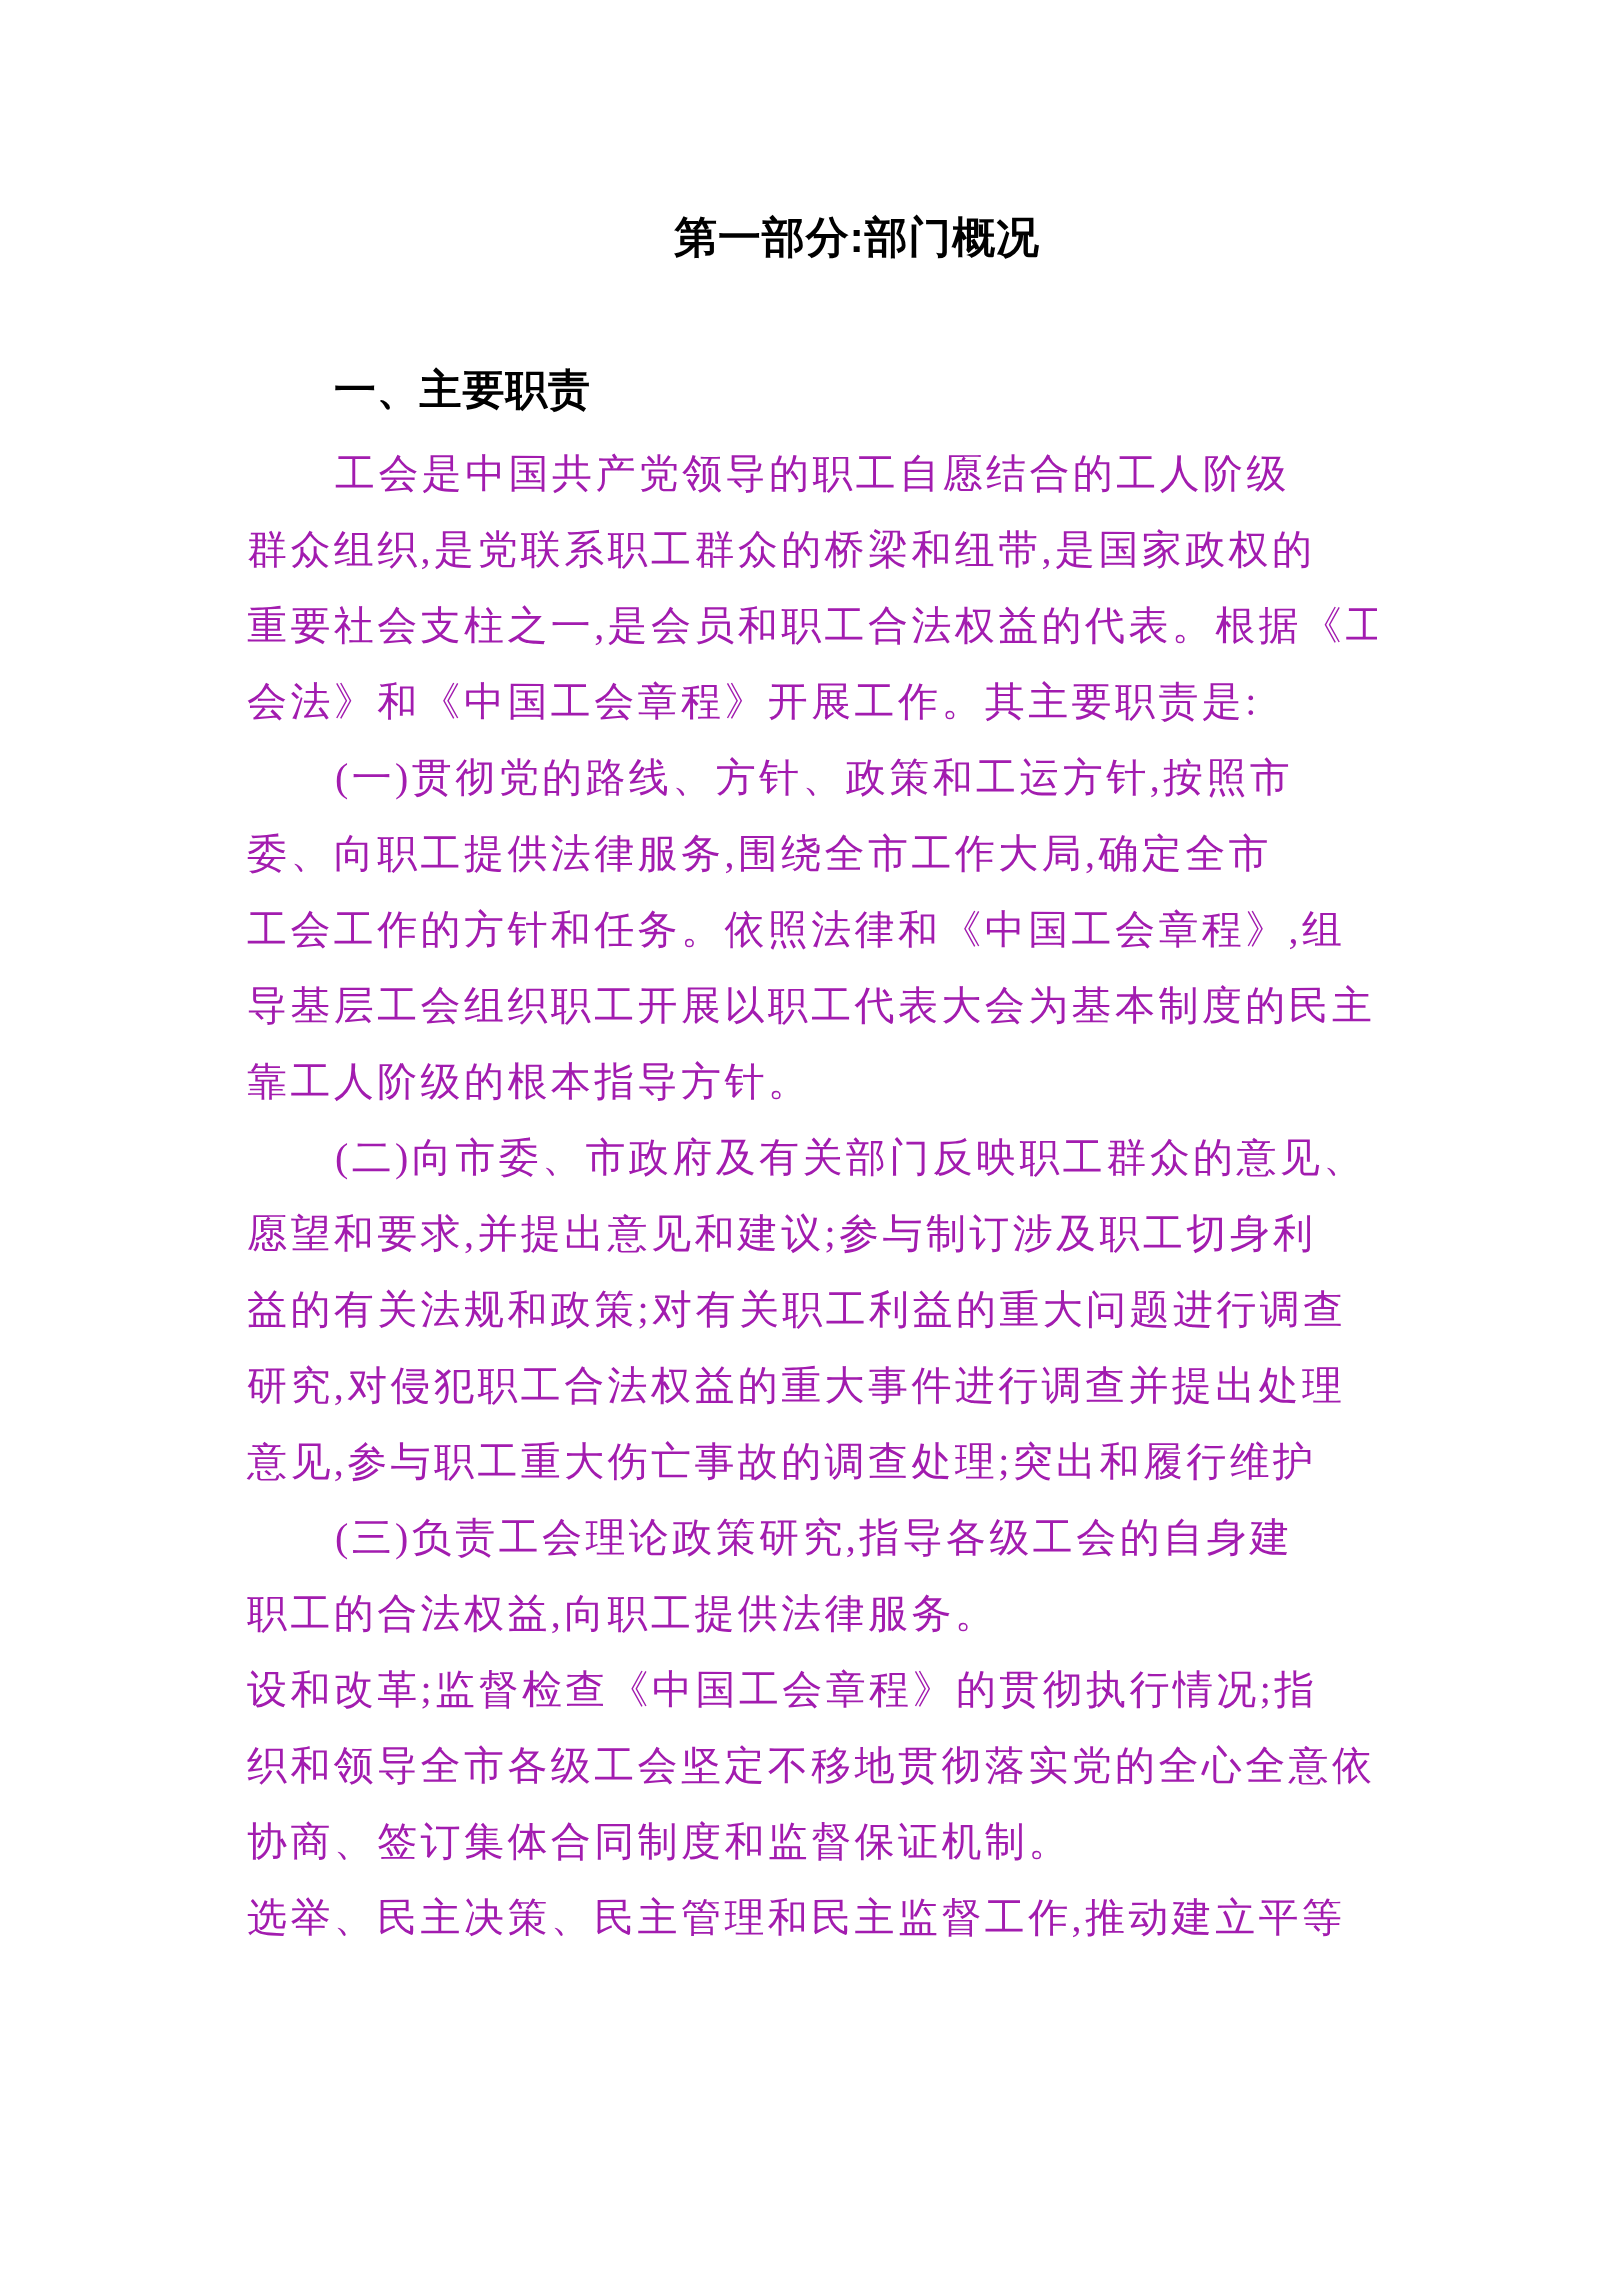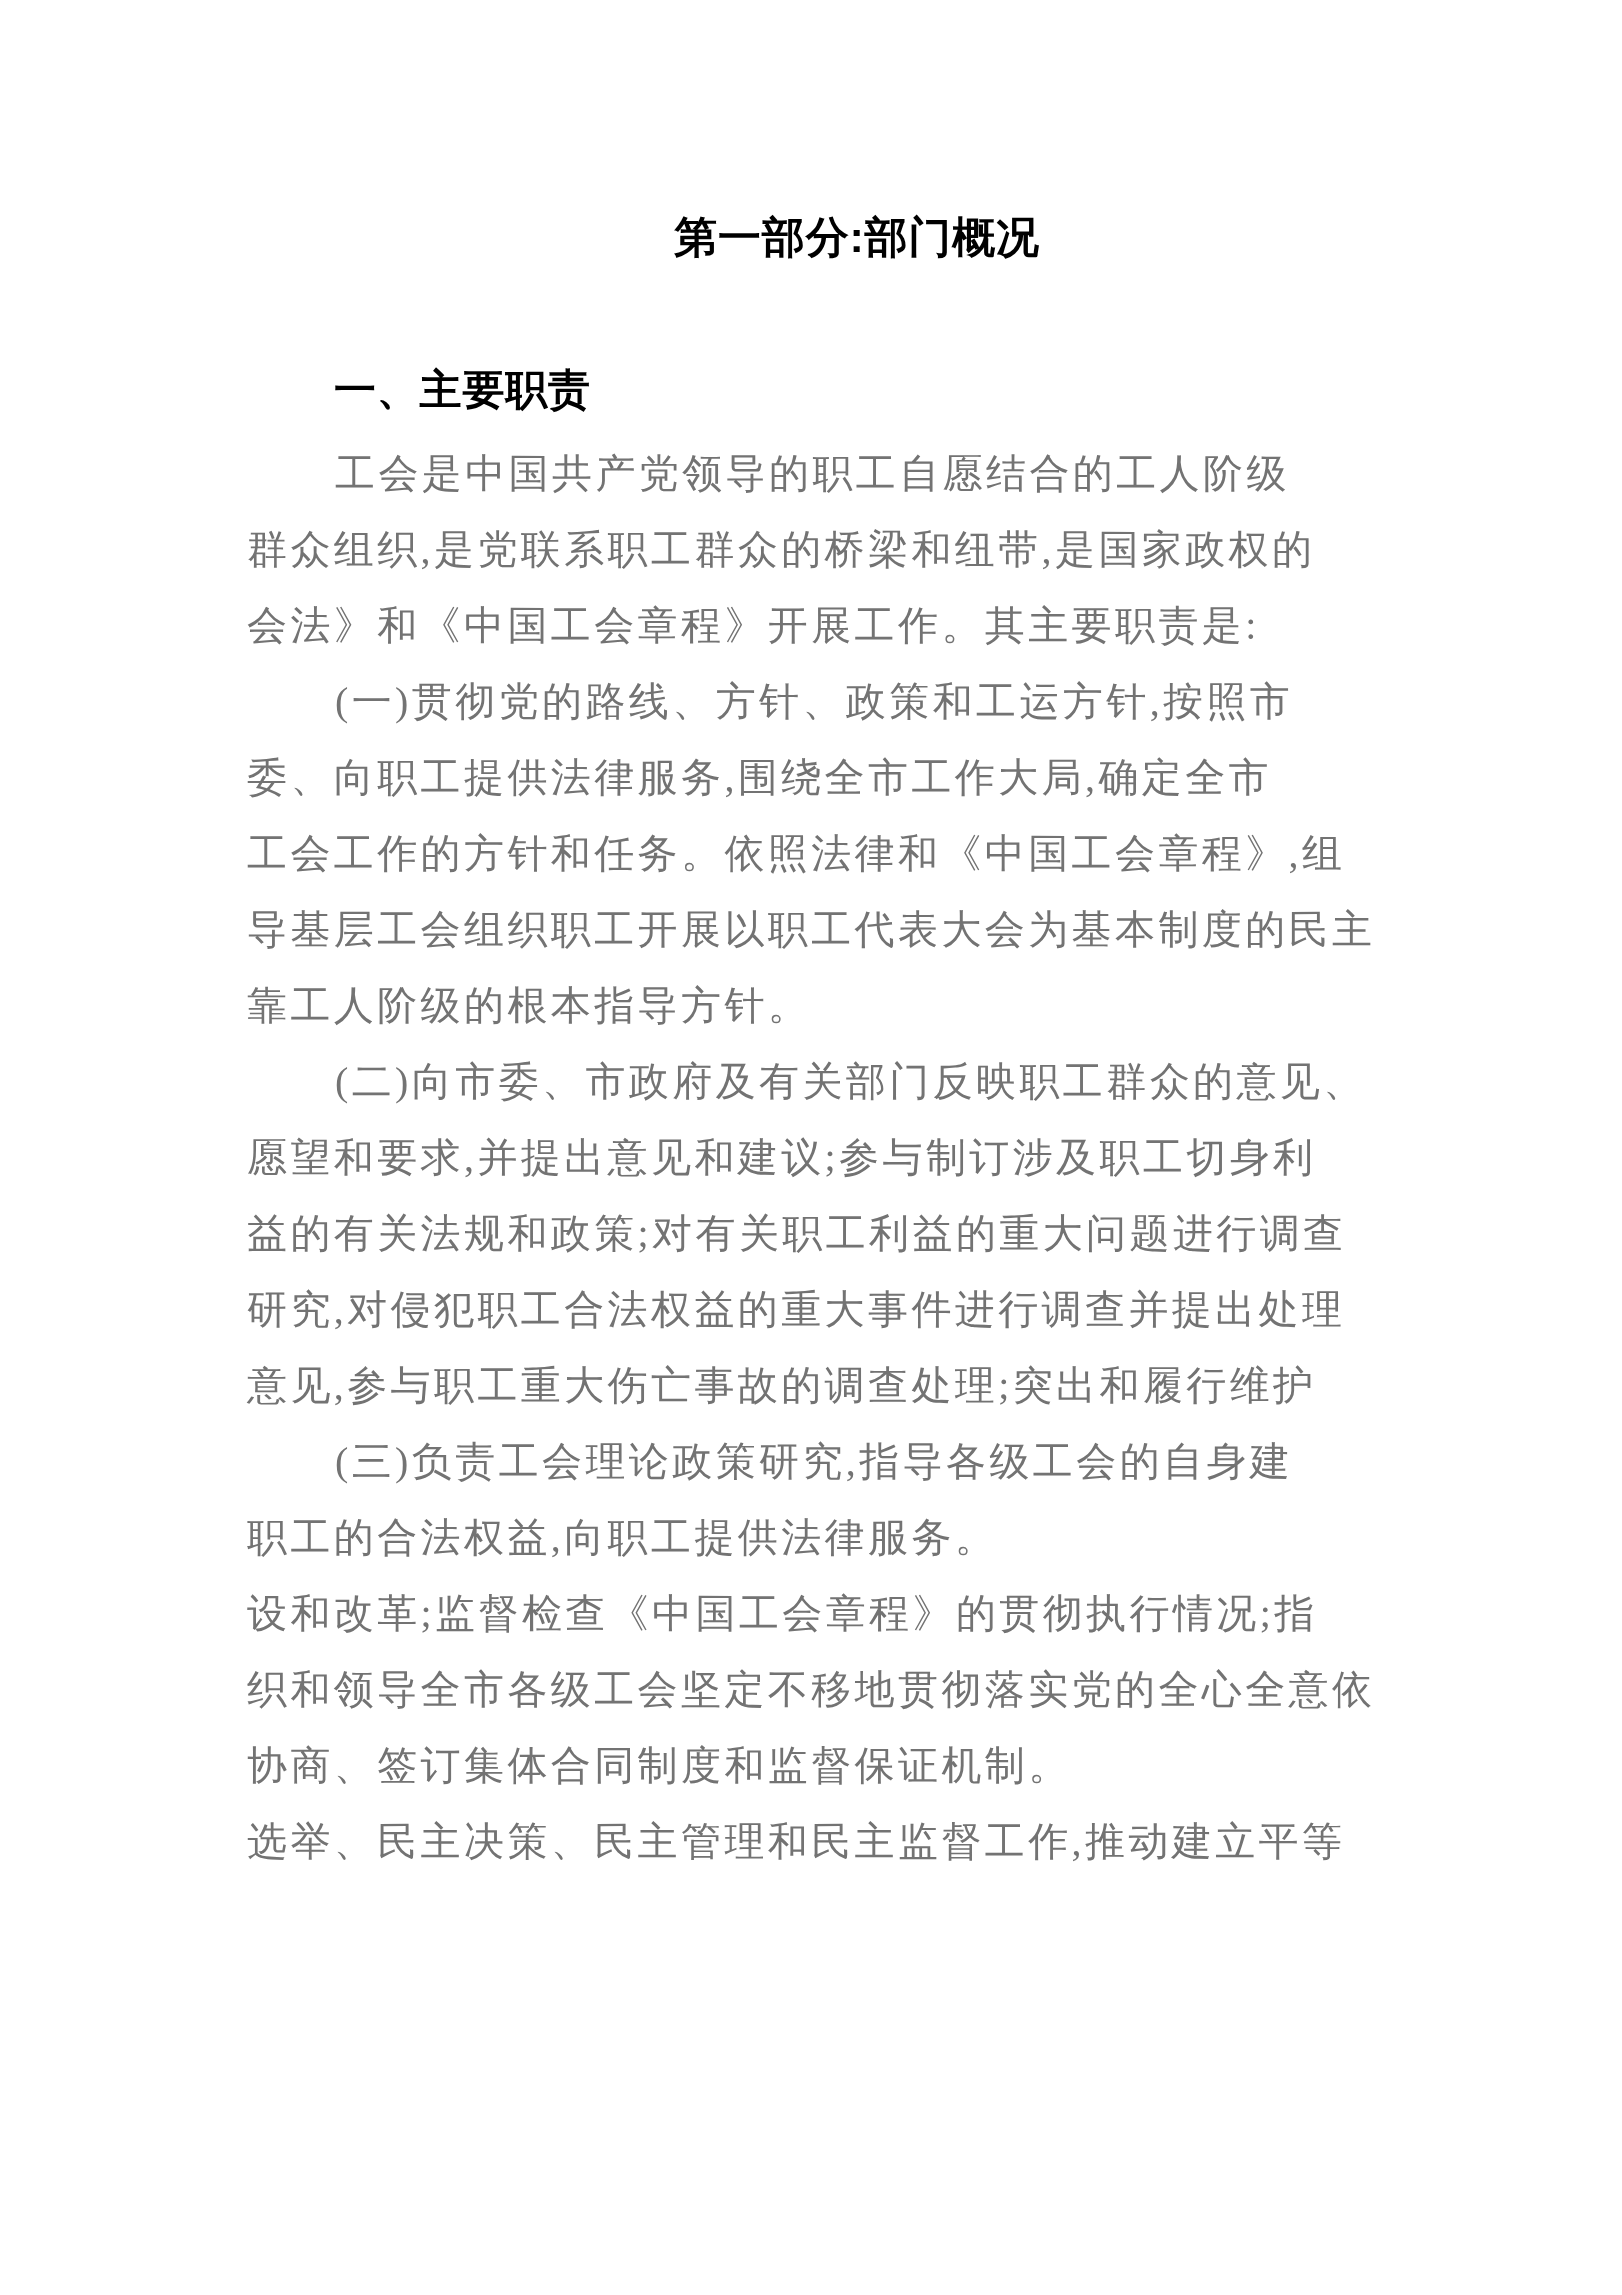--- a/index.html
+++ b/index.html
@@ -44,41 +44,42 @@
   }
   .body-block {
     position: absolute;
     top: 436px;
     left: 247px;
     width: 1132px;
     font-family: "Liberation Serif", serif;
     font-size: 40px;
     line-height: 76px;
     letter-spacing: 3.4px;
-    color: #737373;
+    color: #a21caf;
   }
   .body-line {
     white-space: nowrap;
     text-align: left;
   }
   .body-line.indent {
     text-indent: 88px;           
   }
 </style>
 </head>
 <body>
 
 <div class="page">
   <div class="doc-title">第一部分:部门概况</div>
 
   <div class="section-heading">一、主要职责</div>
 
   <div class="body-block" id="body-lines">
       <div class="body-line indent">工会是中国共产党领导的职工自愿结合的工人阶级</div>
       <div class="body-line">群众组织,是党联系职工群众的桥梁和纽带,是国家政权的</div>
+      <div class="body-line">重要社会支柱之一,是会员和职工合法权益的代表。根据《工</div>
       <div class="body-line">会法》和《中国工会章程》开展工作。其主要职责是:</div>
       <div class="body-line indent">(一)贯彻党的路线、方针、政策和工运方针,按照市</div>
       <div class="body-line">委、向职工提供法律服务,围绕全市工作大局,确定全市</div>
       <div class="body-line">工会工作的方针和任务。依照法律和《中国工会章程》,组</div>
       <div class="body-line">导基层工会组织职工开展以职工代表大会为基本制度的民主</div>
       <div class="body-line">靠工人阶级的根本指导方针。</div>
       <div class="body-line indent">(二)向市委、市政府及有关部门反映职工群众的意见、</div>
       <div class="body-line">愿望和要求,并提出意见和建议;参与制订涉及职工切身利</div>
       <div class="body-line">益的有关法规和政策;对有关职工利益的重大问题进行调查</div>
       <div class="body-line">研究,对侵犯职工合法权益的重大事件进行调查并提出处理</div>

